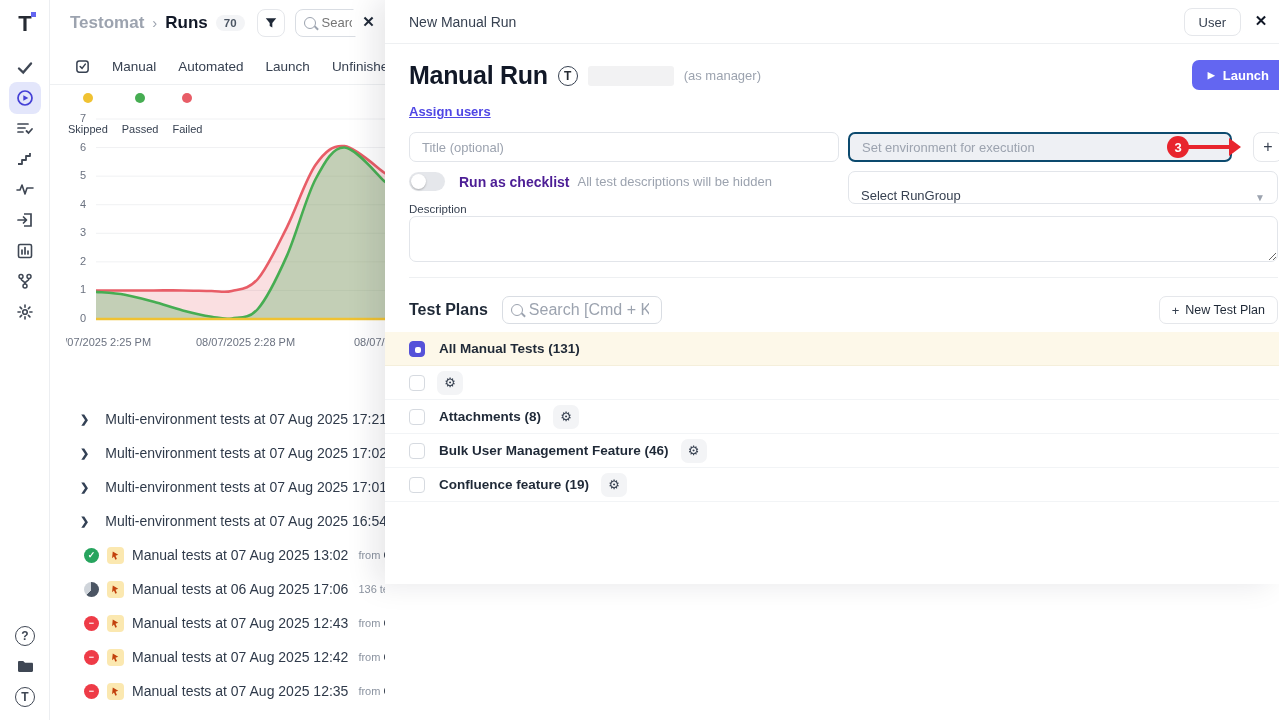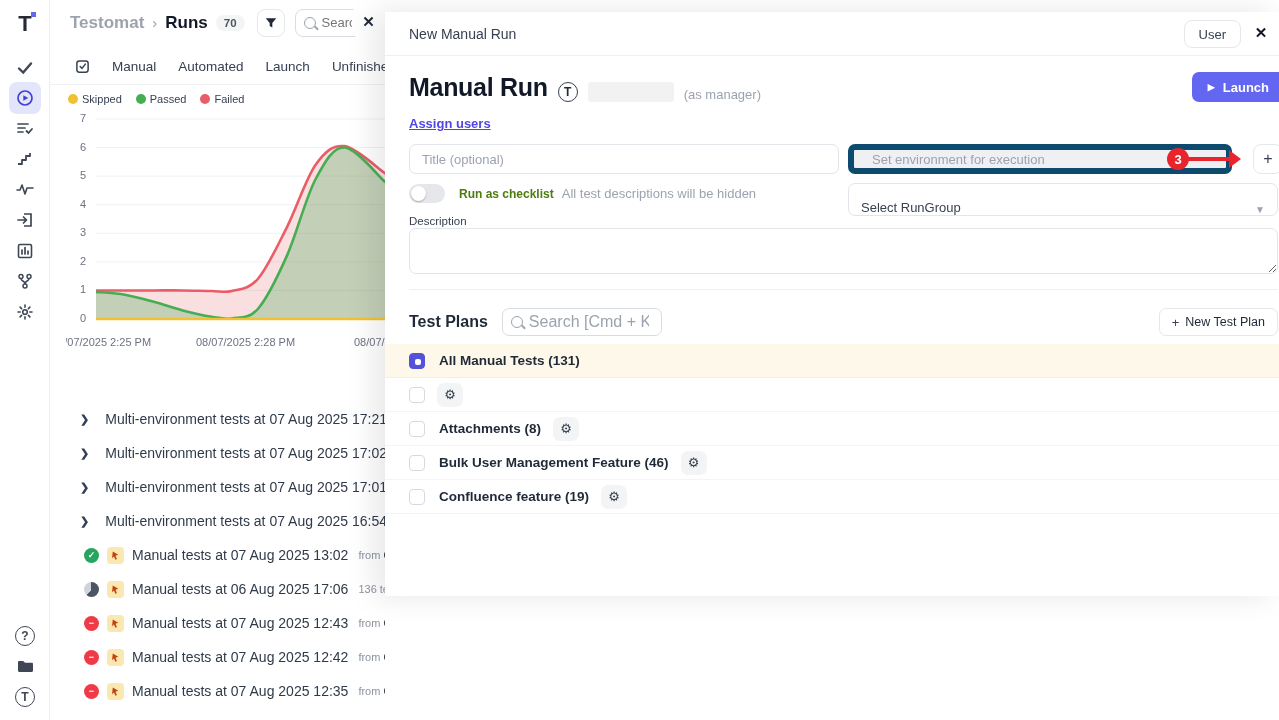--- a/index.html
+++ b/index.html
@@ -35,21 +35,21 @@
   .clear-chip { position:absolute; right:0; top:6px; width:33px; height:32px; background:#fff; border-radius:8px 0 0 8px;
     display:flex; align-items:center; justify-content:center; font-size:15px; color:#1f2937; font-weight:600; }
 
   .tabs { position:absolute; left:0; top:48px; width:100%; height:37px; border-bottom:1px solid #eef0f2;
     display:flex; align-items:center; gap:22px; padding-left:25px; }
   .tab { font-size:13.5px; color:#374151; }
   .tab-sel-icon { color:#374151; display:flex; }
 
   
   .legend { position:absolute; left:18px; top:93px; display:flex; gap:14px; align-items:center; }
-  .legend-item { display:flex; align-items:center; gap:4px; font-size:11px; color:#374151; }
+  .legend-item { display:flex; align-items:center; gap:20px; font-size:11px; color:#374151;flex-direction:column; }
   .dot { width:10px; height:10px; border-radius:50%; }
   .ytick { position:absolute; width:36px; text-align:right; font-size:11px; color:#6b7280; }
   #chart-svg { position:absolute; left:46px; top:112px; }
   .xlabels { position:absolute; left:16px; top:336px; width:319px; height:16px; overflow:hidden; }
   .xlabel { position:absolute; font-size:11px; color:#6b7280; white-space:nowrap; }
 
   
   .runlist { position:absolute; left:0; top:402px; width:100%; }
   .runrow { height:34px; display:flex; align-items:center; padding-left:30px; gap:8px; white-space:nowrap; overflow:hidden; }
   .chev { color:#334155; font-size:11px; font-weight:700; width:10px; }
@@ -58,58 +58,58 @@
     color:#fff; font-size:9px; font-weight:800; flex:0 0 auto; }
   .status.passed { background:#27a45e; }
   .status.failed { background:#ee3b47; }
   .status.progress { background:conic-gradient(#4b5563 0 62%, #cfd4da 0); }
   .manual-ic { width:17px; height:17px; border-radius:4px; background:#fbe8b0; display:flex; align-items:center;
     justify-content:center; flex:0 0 auto; }
   .meta { font-size:11px; color:#8b93a0; margin-left:2px; }
   .meta b { color:#3b4452; font-size:11px; }
 
   
-  .modal { position:absolute; left:385px; top:12px; width:894px; height:584px; background:#fff; z-index:10;
+  .modal { position:absolute; left:385px; top:0; width:894px; height:584px; background:#fff; z-index:10;
     box-shadow:-10px 0 28px rgba(15,23,42,.10); }
   .mheader { position:relative; height:44px; border-bottom:1px solid #eef0f2; display:flex; align-items:center; padding:0 24px; }
   .mtitle { font-size:14px; color:#374151; }
   .save-btn { position:absolute; right:38px; top:8px; height:28px; padding:0 14px; border:1px solid #e5e7eb;
     border-radius:8px; background:#fff; font-size:13px; color:#374151; display:flex; align-items:center; }
   .close-x { position:absolute; right:8px; top:12px; font-size:15px; color:#111827; font-weight:600; width:20px; text-align:center; }
 
   .mbody { position:relative; padding:0 24px; }
-  .h1row { position:absolute; left:24px; top:17px; display:flex; align-items:flex-end; gap:10px; }
+  .h1row { position:absolute; left:24px; top:17px; display:flex; align-items:center; gap:10px; }
   .h1 { font-size:25px; font-weight:700; color:#111827; letter-spacing:-.3px; }
   .owner-circ { width:20px; height:20px; border:1.6px solid #374151; border-radius:50%; display:flex;
     align-items:center; justify-content:center; font-weight:bold; font-size:12px; color:#262b33; position:relative; }
   .redacted { width:86px; height:20px; background:#f2f2f3; border-radius:3px; }
   .as-manager { font-size:13px; color:#9ca3af; }
   .launch-btn { position:absolute; right:-6px; top:16px; height:30px; background:#6366f1; color:#fff; border-radius:7px;
     font-size:13px; font-weight:600; display:flex; align-items:center; gap:8px; padding:0 16px; }
   .launch-btn .tri { font-size:9px; }
   .assign-link { position:absolute; left:24px; top:60px; font-size:13px; font-weight:700; color:#4f46e5; text-decoration:underline; }
 
   .field-title { position:absolute; left:24px; top:88px; width:430px; height:30px; border:1px solid #e2e5ea; border-radius:7px;
     padding:0 12px; font-size:13px; color:#374151; outline:none; }
   .field-title::placeholder, .env-field::placeholder, .tp-search input::placeholder { color:#9ca3af; }
-  .env-field { position:absolute; left:463px; top:88px; width:384px; height:30px; background:#eef0f4; border:6px solid #0c4a6e;
-    border-radius:7px; padding:0 18px; font-size:13px; color:#374151; outline:none; }
+  .env-field { position:absolute; left:463px; top:88px; width:384px; height:30px; background:#eef0f4; border:2px solid #0c4a6e;
+    border-radius:7px; padding:0 12px; font-size:13px; color:#374151; outline:none; }
   .plus-btn { position:absolute; left:868px; top:88px; width:30px; height:30px; border:1px solid #e5e7eb; border-radius:8px;
     background:#fff; font-size:16px; color:#374151; display:flex; align-items:center; justify-content:center; }
   .ann-circle { position:absolute; left:782px; top:92px; width:22px; height:22px; background:#e8252d; color:#fff;
     border-radius:50%; display:flex; align-items:center; justify-content:center; font-size:13px; font-weight:800; z-index:3; }
   .ann-line { position:absolute; left:802px; top:101px; width:44px; height:4px; background:#e8252d; z-index:2; }
   .ann-head { position:absolute; left:844px; top:94px; width:0; height:0; border-left:12px solid #e8252d;
     border-top:9px solid transparent; border-bottom:9px solid transparent; z-index:2; }
 
   .toggle-row { position:absolute; left:24px; top:128px; display:flex; align-items:center; gap:14px; }
   .toggle { width:36px; height:19px; background:#e5e7eb; border-radius:10px; position:relative; }
   .toggle .knob { position:absolute; left:2px; top:2px; width:15px; height:15px; border-radius:50%; background:#fff;
     box-shadow:0 1px 2px rgba(0,0,0,.25); }
-  .toggle-label { font-size:12px; font-weight:700; color:#4d7c0f; }
+  .toggle-label { font-size:14px; font-weight:700; color:#4c1d95; }
   .toggle-hint { font-size:13px; color:#9ca3af; margin-left:-6px; }
   .rungroup { position:absolute; left:463px; top:127px; width:430px; height:33px; border:1px solid #e2e5ea; border-radius:7px;
     display:flex; align-items:flex-end; justify-content:space-between; padding:0 12px; font-size:13px; color:#374151; background:#fff; }
   .rungroup .caret { color:#9ca3af; font-size:10px; }
 
   .desc-label { position:absolute; left:24px; top:159px; font-size:11.5px; color:#374151; }
   .desc-area { position:absolute; left:24px; top:172px; width:869px; height:46px; border:1px solid #e2e5ea; border-radius:7px;
     resize:vertical; font-family:"Liberation Sans", sans-serif; font-size:13px; padding:6px 10px; outline:none; color:#374151; }
   .mdivider { position:absolute; left:24px; top:233px; width:869px; height:1px; background:#eef0f2; }
 

